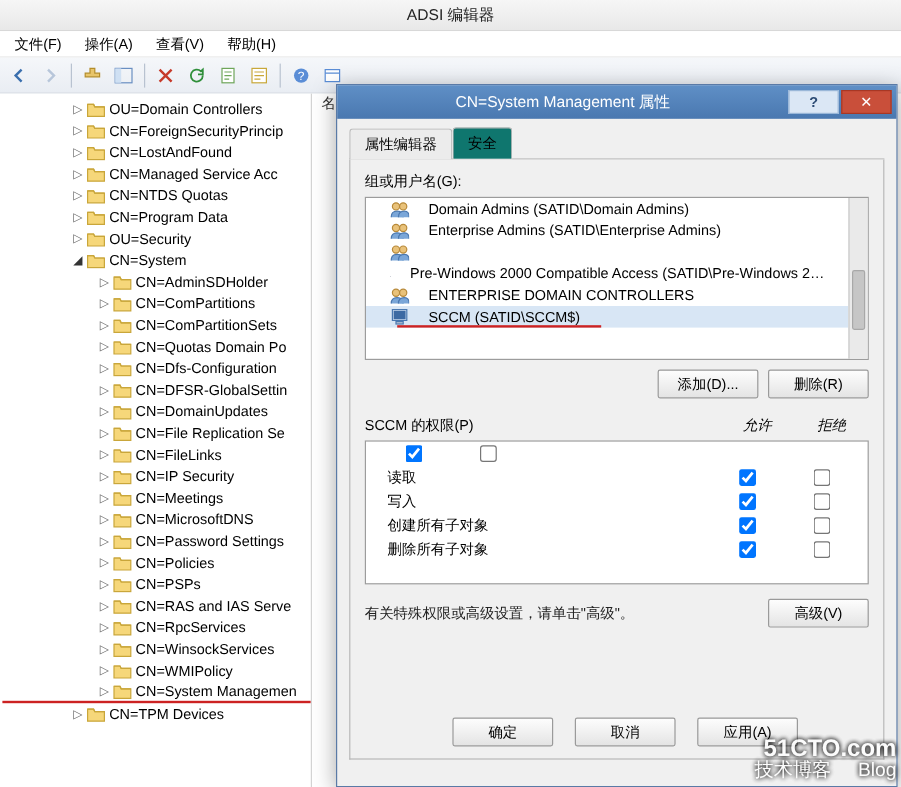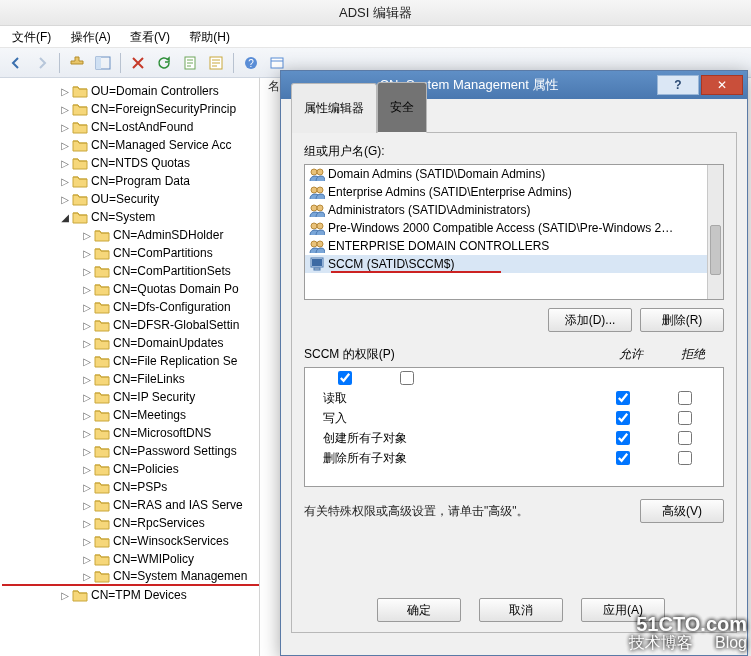--- a/index.html
+++ b/index.html
@@ -27,27 +27,27 @@
   .tree-row.redline { border-bottom:2px solid #c22; }
   
   .dialog { position:absolute; left:280px; top:70px; width:468px; height:586px; border:1px solid #5a7aa6; background:#f0f0f0; box-shadow:0 4px 18px rgba(0,0,0,.35); }
   .dlg-title { height:28px; background:linear-gradient(#5f8fc6,#4a78b0); color:#fff; display:flex; align-items:center; }
   .dlg-title .t { flex:1; text-align:center; font-size:13px; }
   .dlg-title .help { width:42px; height:20px; text-align:center; background:#dbe7f5; color:#2b4a73; border:1px solid #9ab7d8; margin-right:2px; line-height:18px; font-weight:bold; }
   .dlg-title .close { width:42px; height:20px; text-align:center; background:#c94f3a; color:#fff; border:1px solid #a83724; margin-right:4px; line-height:18px; font-family:Arial; }
   .dlg-body { position:absolute; top:28px; left:0; right:0; bottom:0; padding:8px 10px; }
   
   .tabs { display:flex; align-items:flex-end; gap:0; border-bottom:1px solid #b8b8b8; height:26px; }
-  .tab { padding:16px 12px; border:1px solid #b8b8b8; border-bottom:none; background:#ececec; position:relative; top:1px; border-radius:3px 3px 0 0; font-size:12px; }
-  .tab.active { background:#737373; border-bottom:1px solid #f0f0f0; }
+  .tab { padding:4px 12px; border:1px solid #b8b8b8; border-bottom:none; background:#ececec; position:relative; top:1px; border-radius:3px 3px 0 0; font-size:12px; }
+  .tab.active { background:#0f766e; border-bottom:1px solid #f0f0f0; }
   .tab-pane { border:1px solid #b8b8b8; border-top:none; background:#f0f0f0; padding:10px 12px 12px; height:500px; position:relative; }
   .grp-label { margin:0 0 4px; }
   .listbox { border:1px solid #9c9c9c; background:#fff; height:136px; position:relative; }
   .list-inner { position:absolute; inset:0 16px 0 0; overflow:hidden; }
-  .list-row { display:flex; align-items:center; height:18px; padding:1px 4px; gap:3px; white-space:nowrap; font-size:12px; }
+  .list-row { display:flex; align-items:center; height:18px; padding:1px 20px; gap:16px; white-space:nowrap; font-size:12px; }
   .list-row.sel { background:#d8e6f5; }
   .list-row.redline::after { content:""; position:absolute; height:2px; background:#c22; left:26px; width:170px; margin-top:16px; }
   .list-scroll { position:absolute; top:0; right:0; bottom:0; width:16px; background:#eaeaea; border-left:1px solid #c8c8c8; }
   .list-scroll .thumb { position:absolute; left:2px; right:2px; top:60px; height:50px; background:#c6c6c6; border:1px solid #a8a8a8; border-radius:2px; }
   .btn-row { display:flex; justify-content:flex-end; gap:8px; margin-top:8px; }
   .win-btn { min-width:84px; height:24px; background:linear-gradient(#fdfdfd,#e4e4e4); border:1px solid #9a9a9a; border-radius:2px; font-size:12px; cursor:default; display:inline-flex; align-items:center; justify-content:center; }
   .perm-hdr { display:flex; margin-top:14px; }
   .perm-hdr .lbl { flex:1; }
   .perm-hdr .col { width:62px; text-align:center;font-style:italic; }
   .perm-box { border:1px solid #9c9c9c; background:#fff; margin-top:4px; height:120px; overflow:hidden; position:relative; }
@@ -410,21 +410,20 @@
                 </svg></span>
               <span>Enterprise Admins (SATID\Enterprise Admins)</span>
             </div>
             <div class="list-row" style="position: relative;">
               <span class="grp-ic"><svg viewBox="0 0 16 16">
                   <circle cx="5" cy="6" r="3" fill="#e9c27a" stroke="#b88a3a"></circle>
                   <circle cx="11" cy="6" r="3" fill="#e9c27a" stroke="#b88a3a"></circle>
                   <path d="M1 15c0-3 2-5 5-5s5 2 5 5" fill="#7aa6d8" stroke="#4a78b0"></path>
                   <path d="M7 15c0-3 2-5 5-5s4 2 4 5" fill="#7aa6d8" stroke="#4a78b0"></path>
                 </svg></span>
-              <span>Administrators (SATID\Administrators)</span>
             </div>
             <div class="list-row" style="position: relative;">
               <span class="grp-ic"><svg viewBox="0 0 16 16">
                   <circle cx="5" cy="6" r="3" fill="#e9c27a" stroke="#b88a3a"></circle>
                   <circle cx="11" cy="6" r="3" fill="#e9c27a" stroke="#b88a3a"></circle>
                   <path d="M1 15c0-3 2-5 5-5s5 2 5 5" fill="#7aa6d8" stroke="#4a78b0"></path>
                   <path d="M7 15c0-3 2-5 5-5s4 2 4 5" fill="#7aa6d8" stroke="#4a78b0"></path>
                 </svg></span>
               <span>Pre-Windows 2000 Compatible Access (SATID\Pre-Windows 2…</span>
             </div>

